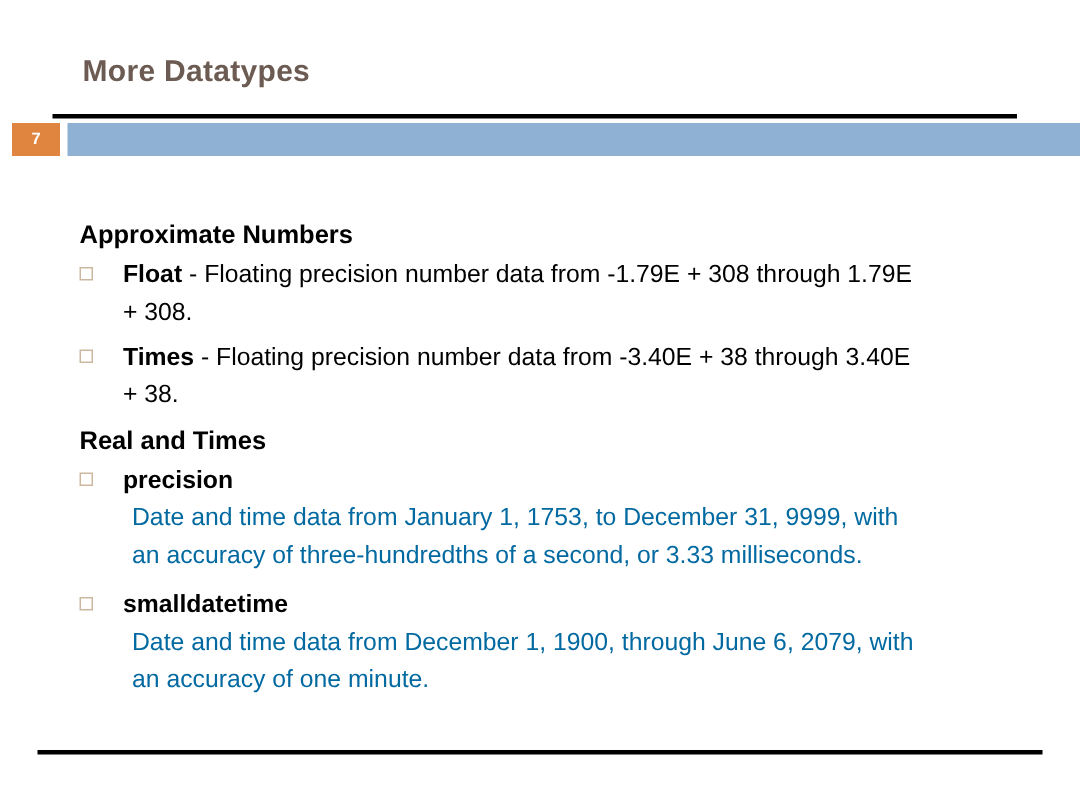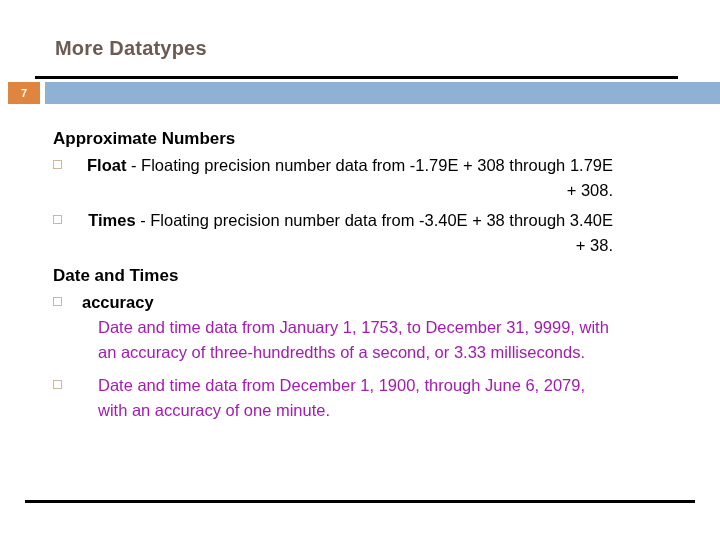--- a/index.html
+++ b/index.html
@@ -66,21 +66,21 @@
     top: 82px;
     width: 675px;
     height: 22px;
     background: #8FB2D4;
   }
 
   
   .body-area {
     position: absolute;
     left: 0;
-    top: 126px;
+    top: 144px;
     width: 613px;
   }
 
   .section-heading {
     font-size: 17px;
     font-weight: bold;
     color: #000000;
     margin: 0 0 2px 53px;
     line-height: 25px;
   }
@@ -101,41 +101,40 @@
     border: 1px solid #CBB89E;
     background: transparent;
     box-sizing: border-box;
   }
 
   .bullet-text {
     font-size: 16.5px;
     color: #000000;
     line-height: 25px;
     display: block;
-    text-align: right;
   }
 
   .bullet-text .lead {
     font-weight: bold;
   }
 
   .bullet-label-bold {
     font-size: 16.5px;
     font-weight: bold;
     color: #000000;
     line-height: 25px;
     display: block;
   }
 
   .sub-desc {
     font-size: 16.5px;
-    color: #a21caf;
+    color: #0369a1;
     line-height: 24.5px;
     display: block;
-    margin-left: 16px;
+    margin-left: 6px;
     max-width: 600px;
   }
 
   .gap-sm { height: 5px; }
   .gap-md { height: 9px; }
 
   .bottom-rule {
     position: absolute;
     left: 25px;
     top: 500px;
@@ -168,32 +167,33 @@
 
     <div class="gap-sm"></div>
 
     <div class="bullet-row">
       <span class="bullet-marker"></span>
       <span class="bullet-text"><span class="lead">Times</span><span> - Floating precision number data from -3.40E + 38 through 3.40E + 38.</span></span>
     </div>
 
     <div class="gap-sm"></div>
 
-    <div class="section-heading">Date and Times</div>
+    <div class="section-heading">Real and Times</div>
 
     <div class="bullet-row">
       <span class="bullet-marker"></span>
-      <span class="bullet-label-bold">accuracy</span>
+      <span class="bullet-label-bold">precision</span>
       <span class="sub-desc">Date and time data from January 1, 1753, to December 31, 9999, with an accuracy of three-hundredths of a second, or 3.33 milliseconds.</span>
     </div>
 
     <div class="gap-md"></div>
 
     <div class="bullet-row">
       <span class="bullet-marker"></span>
+      <span class="bullet-label-bold">smalldatetime</span>
       <span class="sub-desc">Date and time data from December 1, 1900, through June 6, 2079, with an accuracy of one minute.</span>
     </div>
 
   </div>
 
   <div class="bottom-rule"></div>
 
 </div>
 
 </body></html>

